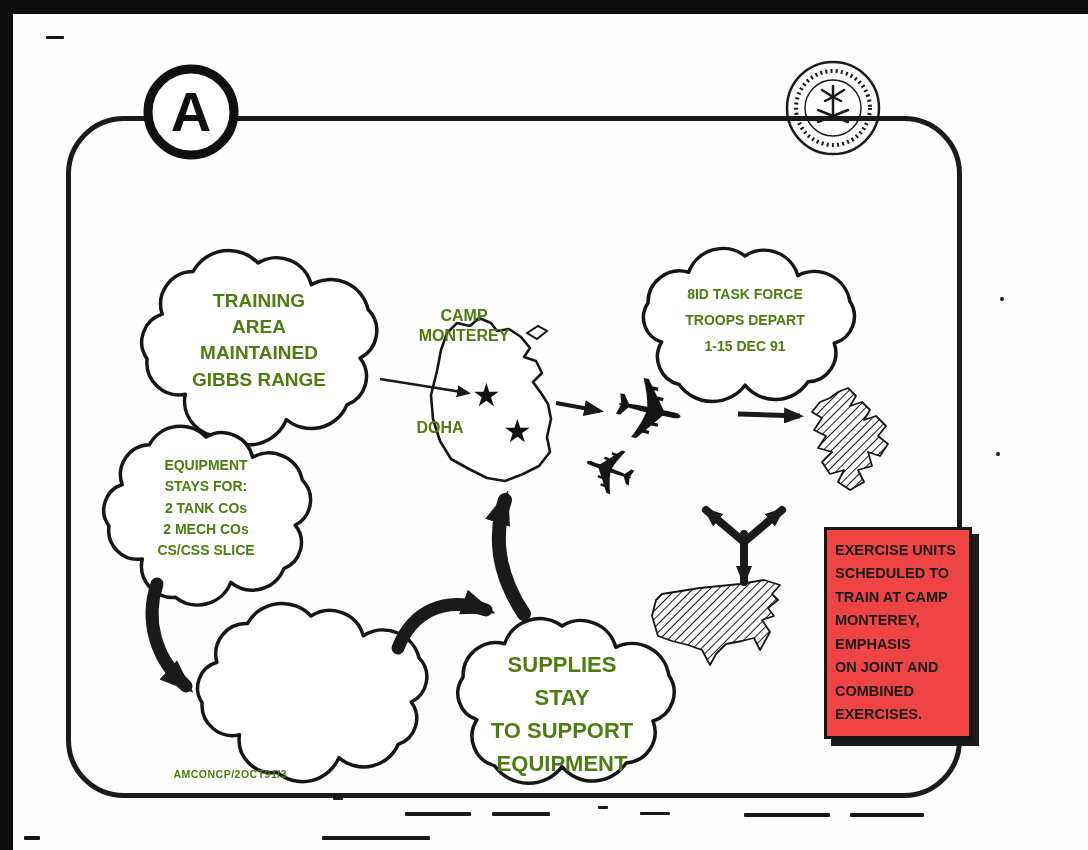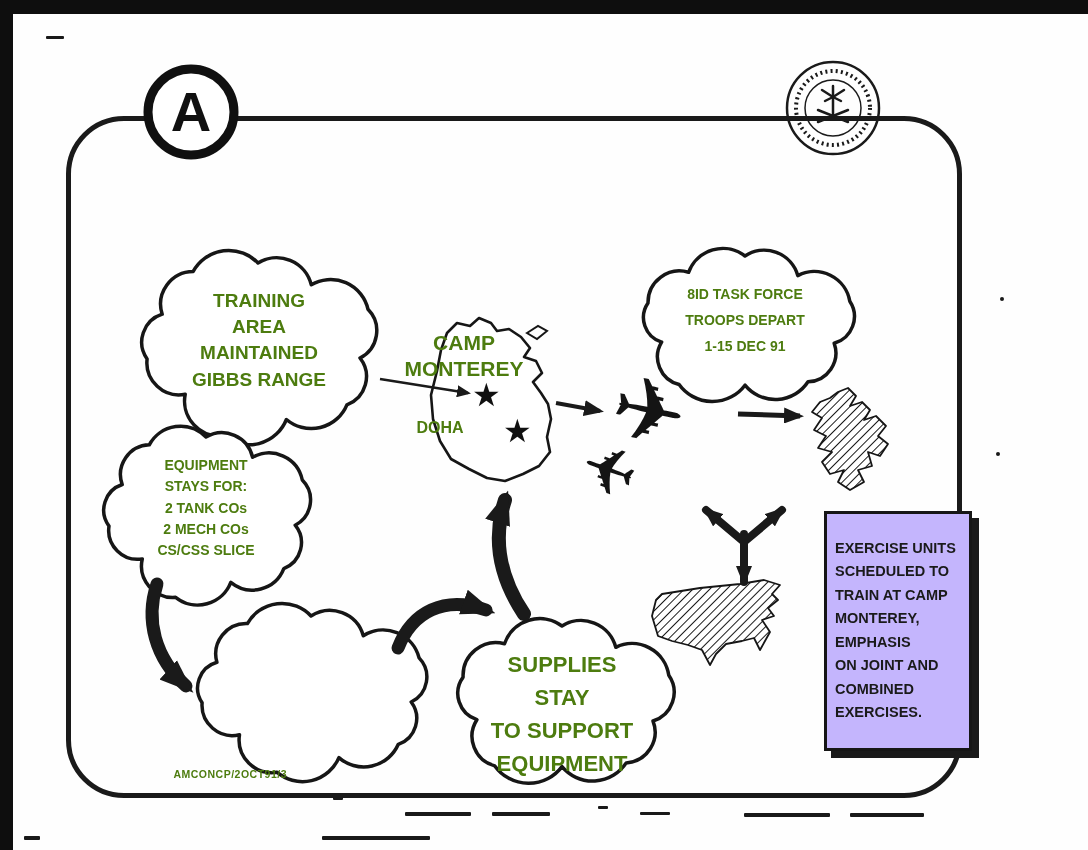--- a/index.html
+++ b/index.html
@@ -15,31 +15,31 @@
              border:4px solid #141414;box-shadow:10px 9px 0 #1a1a1a;
              display:flex;align-items:center;justify-content:center;}
   .title-box span{font-weight:900;font-size:40px;letter-spacing:-1px;transform:scaleX(.92);white-space:nowrap;}
   .logo-letter{z-index:4;left:161px;top:81px;width:60px;height:62px;line-height:62px;
                text-align:center;font-size:56px;font-weight:900;color:#101010;}
   .cloud-training-text{left:148px;top:288px;width:222px;font-size:19px;line-height:1.38;}
   .cloud-taskforce-text{left:645px;top:282px;width:200px;font-size:14px;line-height:1.85;}
   .cloud-equipment-text{left:112px;top:455px;width:188px;font-size:14px;line-height:1.52;}
   .cloud-warehouse-text{left:214px;top:638px;width:194px;font-size:14.5px;line-height:1.55;}
   .cloud-supplies-text{left:465px;top:648px;width:194px;font-size:22px;line-height:1.5;}
-  .camp-label{left:398px;top:330px;width:132px;font-size:21px;line-height:1.25;text-align:center;}
+  .camp-label{left:398px;top:306px;width:132px;font-size:16px;line-height:1.25;text-align:center;}
   .doha-label{left:405px;top:419px;width:70px;font-size:16px;text-align:center;}
   .star{z-index:3;font-size:32px;line-height:1;color:#101010;font-weight:normal;}
   .star1{left:472px;top:379px;}
   .star2{left:503px;top:415px;}
   .plane{z-index:3;color:#141414;line-height:1;}
   .plane1{left:612px;top:368px;font-size:88px;transform:rotate(12deg);}
   .plane2{left:582px;top:436px;font-size:66px;transform:rotate(200deg);}
-  .exercise-box{z-index:3;left:824px;top:511px;width:148px;background:#c4b5fd;
+  .exercise-box{z-index:3;left:824px;top:527px;width:148px;background:#ef4444;
                 border:3px solid #161616;box-shadow:7px 7px 0 #1a1a1a;
-                padding:23px 8px;box-sizing:border-box;}
+                padding:9px 8px;box-sizing:border-box;}
   .exercise-box div{font-weight:bold;font-size:14.5px;line-height:1.62;white-space:pre-line;text-align:left;}
   .footer-code{left:127px;top:768px;font-size:10.5px;letter-spacing:.5px;text-align:right;width:160px;}
   .artifact{z-index:1;background:#191919;border-radius:1px;}
 </style>
 </head>
 <body>
 
 <div class="page">
 
   <div class="abs bar-top"></div>

